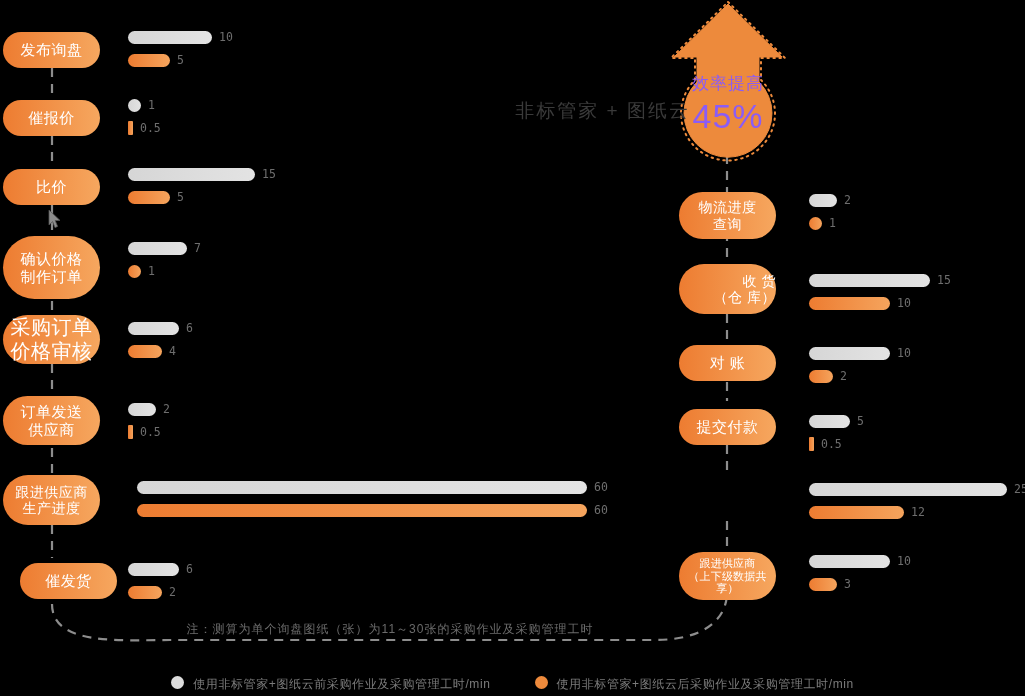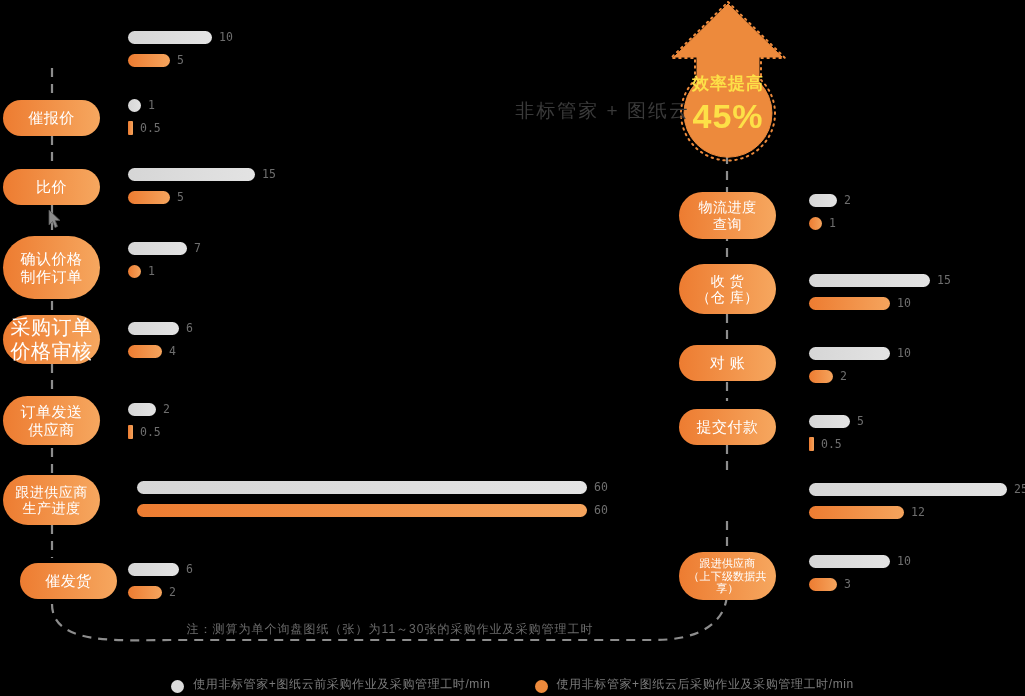--- a/index.html
+++ b/index.html
@@ -44,39 +44,39 @@
   .barval{
     margin-left:7px;color:#6e6e6e;font-size:11.5px;
     font-family:"DejaVu Sans Mono","Liberation Mono",monospace;
     white-space:nowrap;
   }
 
   
   #arrow{position:absolute;left:663px;top:0px;width:130px;height:170px;}
   #arrowtext{
     position:absolute;left:663px;top:72px;width:130px;
-    text-align:center;color:#fde047;pointer-events:none;font-weight:bold;
+    text-align:center;color:#8b5cf6;pointer-events:none;
   }
   #arrowtext .lbl{font-size:17px;letter-spacing:1px;}
   #arrowtext .pct{font-size:34px;letter-spacing:1px;margin-top:2px;}
 
   
   #centerTitle{
     position:absolute;left:470px;top:98px;width:220px;
     text-align:right;color:#3a3a3a;font-size:19px;letter-spacing:2px;
   }
   #note{
     position:absolute;left:0px;top:621px;width:780px;
     text-align:center;color:#6b6b6b;font-size:12px;letter-spacing:1px;
   }
   #legend{
     position:absolute;left:0;top:676px;width:1025px;
     display:flex;justify-content:center;gap:44px;align-items:center;
   }
-  .legitem{display:flex;align-items:flex-end;gap:9px;color:#7b7b7b;font-size:12px;letter-spacing:.6px;}
+  .legitem{display:flex;align-items:flex-start;gap:9px;color:#7b7b7b;font-size:12px;letter-spacing:.6px;}
   .legdot{width:13px;height:13px;border-radius:50%;flex:none;}
   .legdot.gray{background:#dcdcdc;}
   .legdot.orange{background:#ED8A3C;}
 
   
   #cursor{position:absolute;left:48px;top:209px;width:14px;height:20px;}
 </style>
 </head>
 <body>
 
@@ -105,20 +105,23 @@
     <path d="M65 4 L119 57 L96 57 L96 82 A44 44 0 1 1 34 82 L34 57 L11 57 Z" fill="#ED8A3C" stroke="#ED8A3C" stroke-width="1"></path>
     <path d="M65 2 L122 58 L98 58 L98 80 A47 47 0 1 1 32 80 L32 58 L8 58 Z" fill="none" stroke="#ED8A3C" stroke-width="2" stroke-dasharray="1.5 4.5" stroke-linecap="round"></path>
   </svg>
   <div id="arrowtext">
     <div class="lbl">效率提高</div>
     <div class="pct">45%</div>
   </div>
 
   <div id="centerTitle">非标管家 + 图纸云</div>
 
+  <div class="node" style="left:3px;top:32px;width:97px;height:36px;font-size:15px;">
+    <span>发布询盘</span>
+  </div>
   <div class="node" style="left:3px;top:100px;width:97px;height:36px;font-size:15px;">
     <span>催报价</span>
   </div>
   <div class="node" style="left:3px;top:169px;width:97px;height:36px;font-size:15px;">
     <span>比价</span>
   </div>
   <div class="node" style="left:3px;top:236px;width:97px;height:63px;font-size:15px;flex-direction:column;">
     <span>确认价格</span>
     <span>制作订单</span>
   </div>
@@ -223,21 +226,21 @@
     <div class="barrow">
       <div class="bar orange" style="width:34px;"></div>
       <div class="barval">2</div>
     </div>
   </div>
 
   <div class="node" style="left:679px;top:192px;width:97px;height:47px;font-size:14px;flex-direction:column;">
     <span>物流进度</span>
     <span>查询</span>
   </div>
-  <div class="node" style="left:679px;top:264px;width:97px;height:50px;font-size:14px;flex-direction:column;">
+  <div class="node" style="left:679px;top:264px;width:97px;height:50px;font-size:14px;flex-direction:column;align-items:flex-end;">
     <span>收 货</span>
     <span>（仓 库）</span>
   </div>
   <div class="node" style="left:679px;top:345px;width:97px;height:36px;font-size:15px;">
     <span>对 账</span>
   </div>
   <div class="node" style="left:679px;top:409px;width:97px;height:36px;font-size:15px;">
     <span>提交付款</span>
   </div>
   <div class="node small" style="left:679px;top:552px;width:97px;height:48px;flex-direction:column;">

